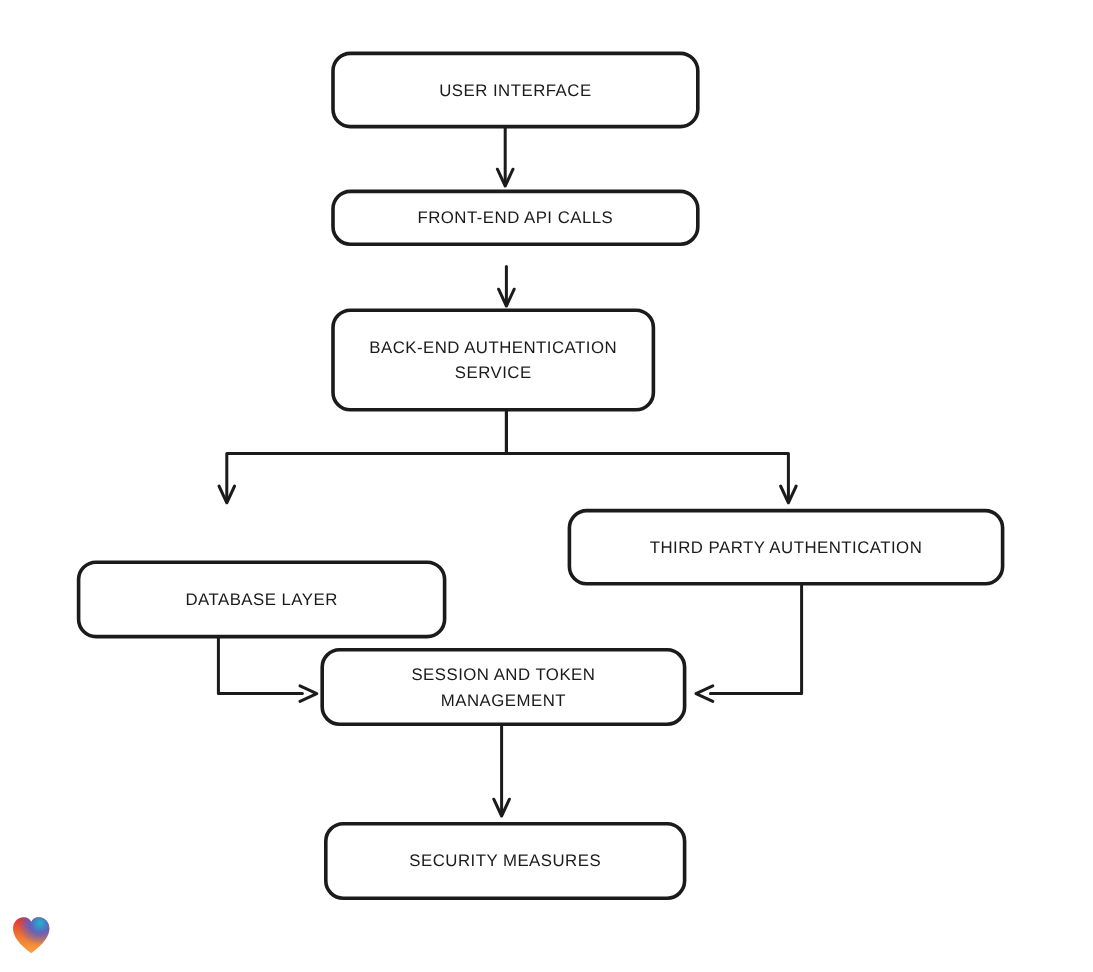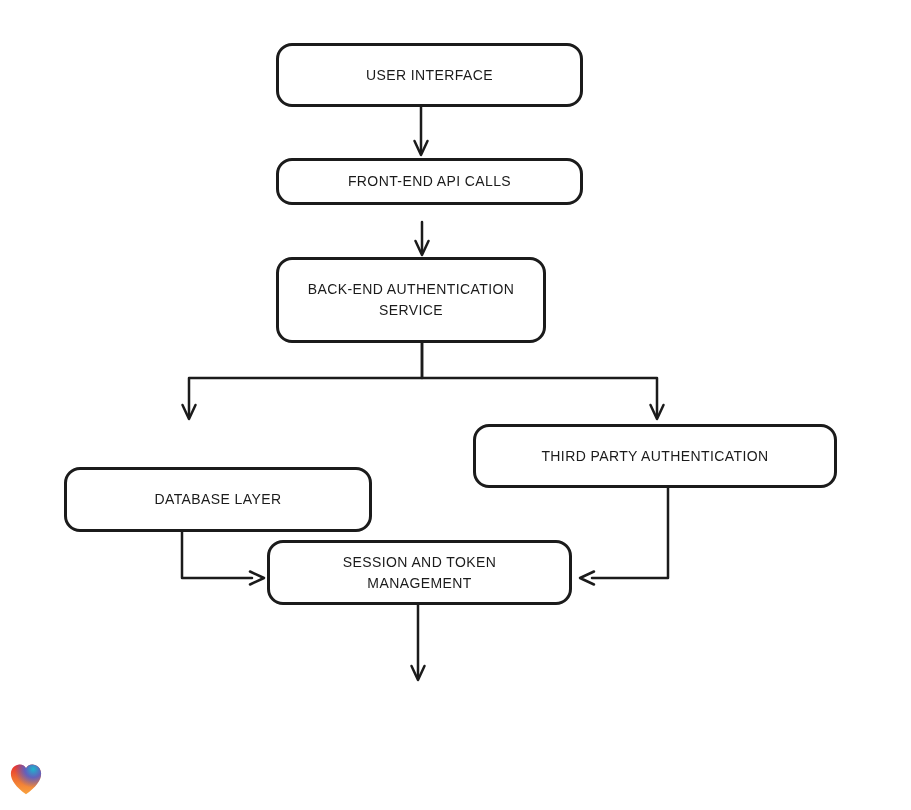--- a/index.html
+++ b/index.html
@@ -119,20 +119,23 @@
 
   <div class="node" style="left:473px; top:424px; width:364px; height:64px;">
     <span class="label">THIRD PARTY AUTHENTICATION</span>
   </div>
 
   <div class="node" style="left:267px; top:540px; width:305px; height:65px;">
     <span class="label">SESSION AND TOKEN
 MANAGEMENT</span>
   </div>
 
+  <div class="node" style="left:270px; top:685px; width:302px; height:65px;">
+    <span class="label">SECURITY MEASURES</span>
+  </div>
 
   <div class="logo">
     <svg viewBox="0 0 40 38" width="36" height="35">
       <defs>
         <linearGradient id="heart-base" x1="0" y1="0" x2="0" y2="1">
           <stop offset="0" stop-color="#ea2d2e"></stop>
           <stop offset="0.45" stop-color="#ef6c30"></stop>
           <stop offset="1" stop-color="#f9a43f"></stop>
         </linearGradient>
         <radialGradient id="heart-teal" cx="0.74" cy="0.16" r="0.62">

